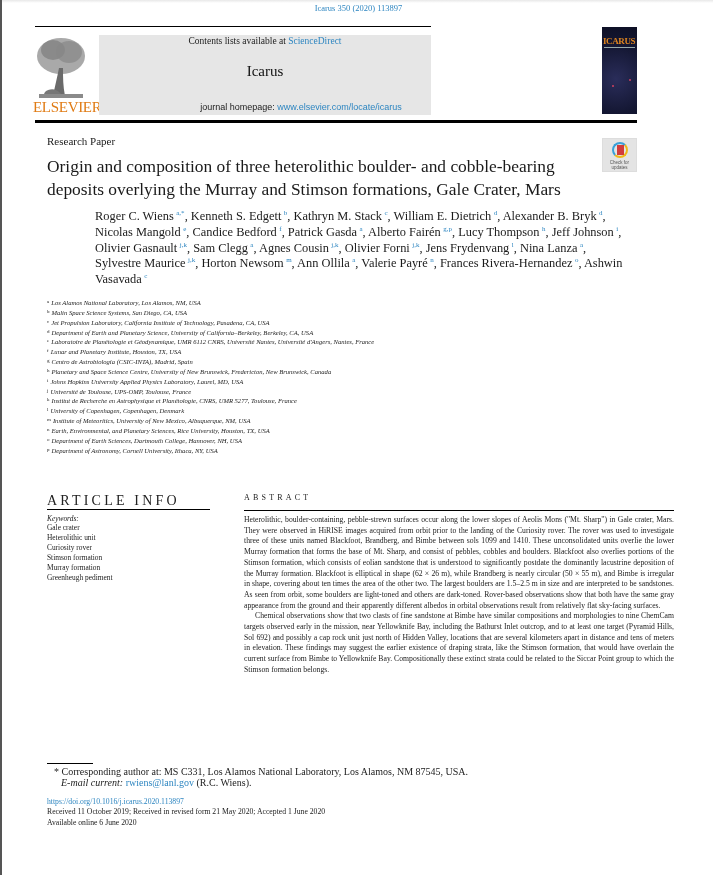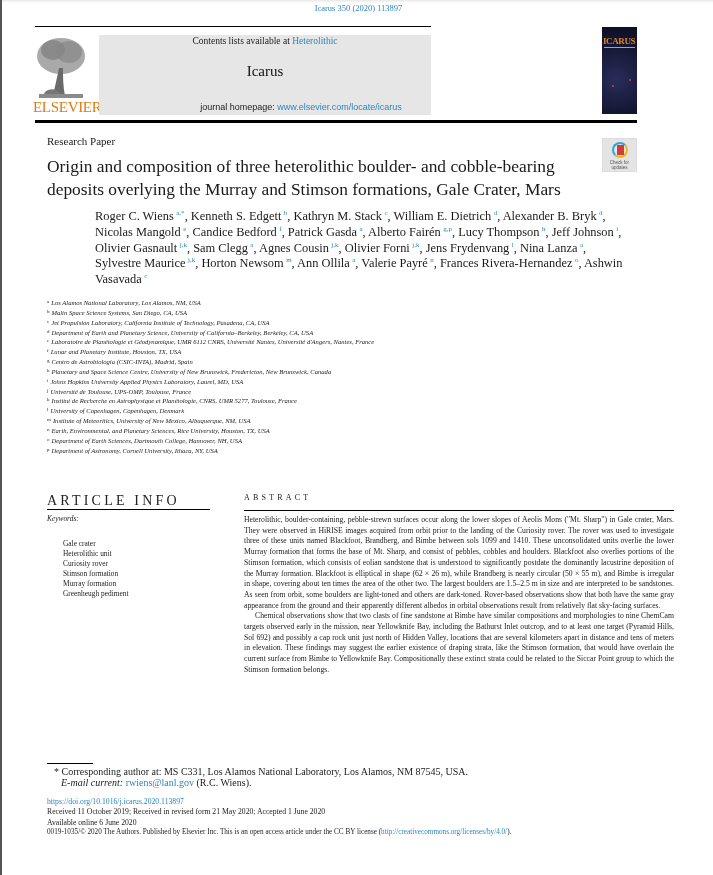--- a/index.html
+++ b/index.html
@@ -35,21 +35,21 @@
   .paper-type { position: absolute; left: 45px; top: 135px; font-size: 11px; color: #222; }
   .title { position: absolute; left: 45px; top: 155px; width: 560px; font-size: 17.4px; line-height: 23px; color: #1a1a1a; }
   .authors { position: absolute; left: 45px; top: 209px; width: 540px; font-size: 12.4px; line-height: 15.8px; color: #1a1a1a; margin-left: 48px; }
   .authors sup { color: #2e86c1; font-size: 7px; vertical-align: 5px; line-height: 0; }
   .affils { position: absolute; left: 45px; top: 298px; width: 560px; font-size: 6.6px; line-height: 9.85px; font-style: italic; color: #222; }
   .affils sup { font-style: normal; font-size: 5px; vertical-align: 2px; margin-right: 2px; line-height: 0; }
 
   .info-head { position: absolute; left: 45px; top: 493px; font-size: 14px; letter-spacing: 3.2px; color: #222; }
   .info-rule { position: absolute; left: 45px; top: 509px; width: 163px; height: 1px; background: #000; }
   .keywords-label { position: absolute; left: 45px; top: 514px; font-size: 7.4px; font-style: italic; color: #222; }
-  .keywords { position: absolute; left: 45px; top: 523px; font-size: 7.4px; line-height: 9.9px; color: #222; margin: 16px; padding: 0; list-style: none; }
+  .keywords { position: absolute; left: 45px; top: 523px; font-size: 7.4px; line-height: 9.9px; color: #222; margin: 0; padding: 0; list-style: none; }
 
   .abs-head { position: absolute; left: 242px; top: 493px; font-size: 8px; letter-spacing: 3.2px; color: #222; }
   .abs-rule { position: absolute; left: 242px; top: 510px; width: 430px; height: 1px; background: #000; }
   .abstract { position: absolute; left: 242px; top: 515px; width: 430px; font-size: 7.7px; line-height: 10.7px; color: #222; text-align: justify; }
   .abstract p { margin: 0; }
   .abstract p + p { text-indent: 11px; }
 
   .fn-rule { position: absolute; left: 45px; top: 763px; width: 46px; height: 1px; background: #000; }
   .footnote { position: absolute; left: 52px; top: 766px; font-size: 10px; line-height: 11px; color: #222; }
   .footnote .em { font-style: italic; }
@@ -71,21 +71,21 @@
   <ellipse cx="26" cy="22" rx="24" ry="18" fill="#9a9a9a" opacity="0.85"></ellipse>
   <ellipse cx="18" cy="16" rx="12" ry="10" fill="#7d7d7d" opacity="0.7"></ellipse>
   <ellipse cx="34" cy="18" rx="13" ry="11" fill="#888" opacity="0.7"></ellipse>
   <path d="M24 34 C22 44, 20 52, 18 62 L30 62 C28 52, 28 44, 28 34 Z" fill="#6a6a6a"></path>
   <path d="M10 58 C14 54, 22 54, 26 60 L8 62 Z" fill="#777"></path>
   <rect x="4" y="60" width="44" height="4" fill="#8a8a8a"></rect>
 </svg>
 <div class="logo-text">ELSEVIER</div>
 
 <div class="banner">
-  <div class="banner-contents"><span>Contents lists available at </span><span class="link">Heterolithic</span></div>
+  <div class="banner-contents"><span>Contents lists available at </span><span class="link">ScienceDirect</span></div>
   <div class="banner-title">Icarus</div>
   <div class="banner-home"><span>journal homepage: </span><span class="link">www.elsevier.com/locate/icarus</span></div>
 </div>
 
 <div class="cover">
   <div class="cover-title">ICARUS</div>
   <div class="cover-sub"></div>
   <div class="cover-star" style="left:10px; top:58px;"></div>
   <div class="cover-star" style="left:27px; top:52px;"></div>
 </div>
@@ -144,14 +144,13 @@
 <div class="fn-rule"></div>
 <div class="footnote">
   <div><span>*</span> <span>Corresponding author at: MS C331, Los Alamos National Laboratory, Los Alamos, NM 87545, USA.</span></div>
   <div class="indent"><span class="em">E-mail current:</span> <span class="link">rwiens@lanl.gov</span> <span>(R.C. Wiens).</span></div>
 </div>
 
 <div class="pubinfo">
   <div class="link">https://doi.org/10.1016/j.icarus.2020.113897</div>
   <div>Received 11 October 2019; Received in revised form 21 May 2020; Accepted 1 June 2020</div>
   <div class="gap">Available online 6 June 2020</div>
-  <div class="small"><span>0019-1035/© 2020 The Authors. Published by Elsevier Inc. This is an open access article under the CC BY license (</span><span class="link">http://creativecommons.org/licenses/by/4.0/</span><span>).</span></div>
 </div>
 
 </body></html>

